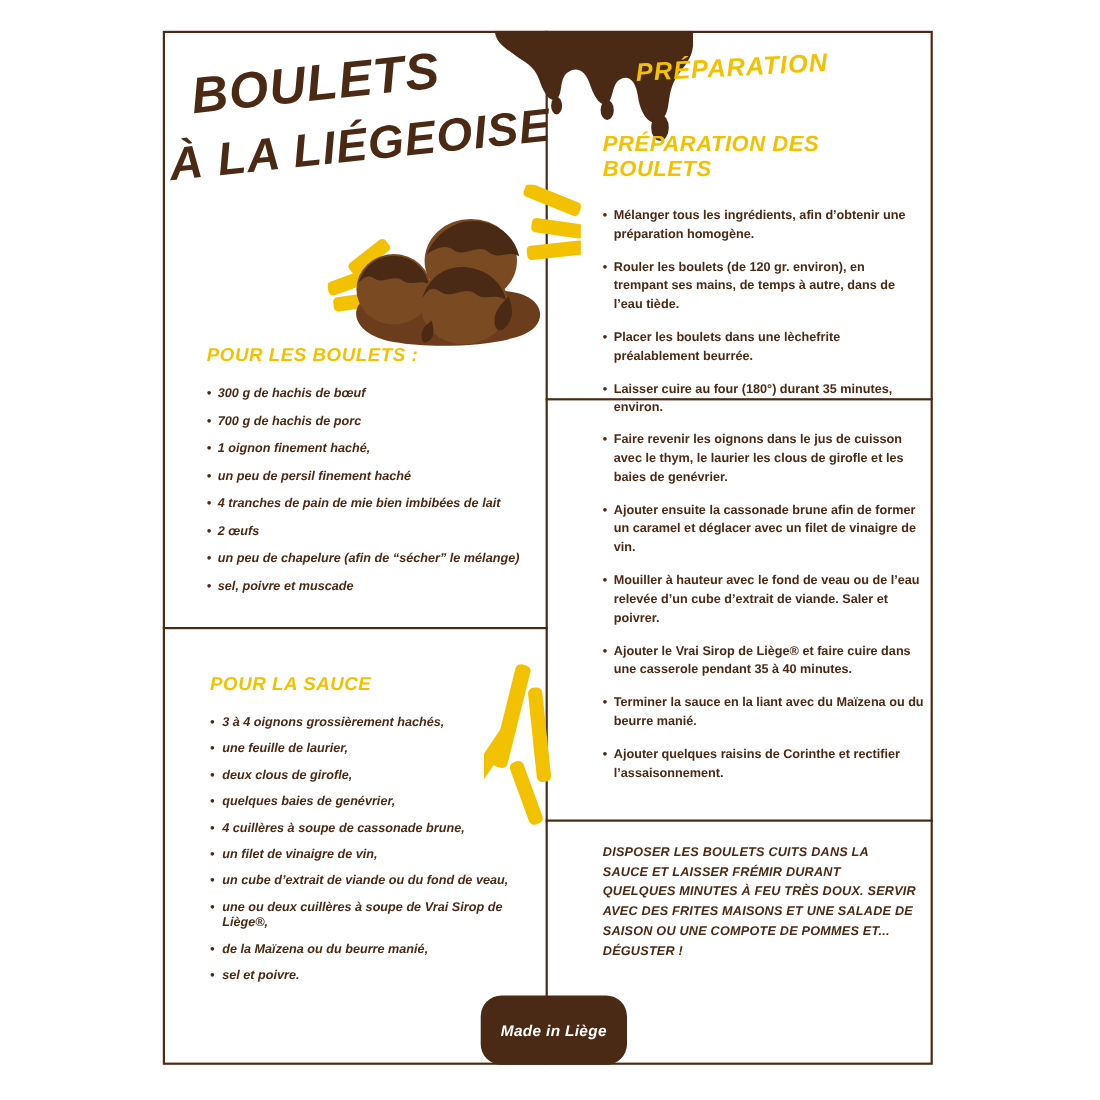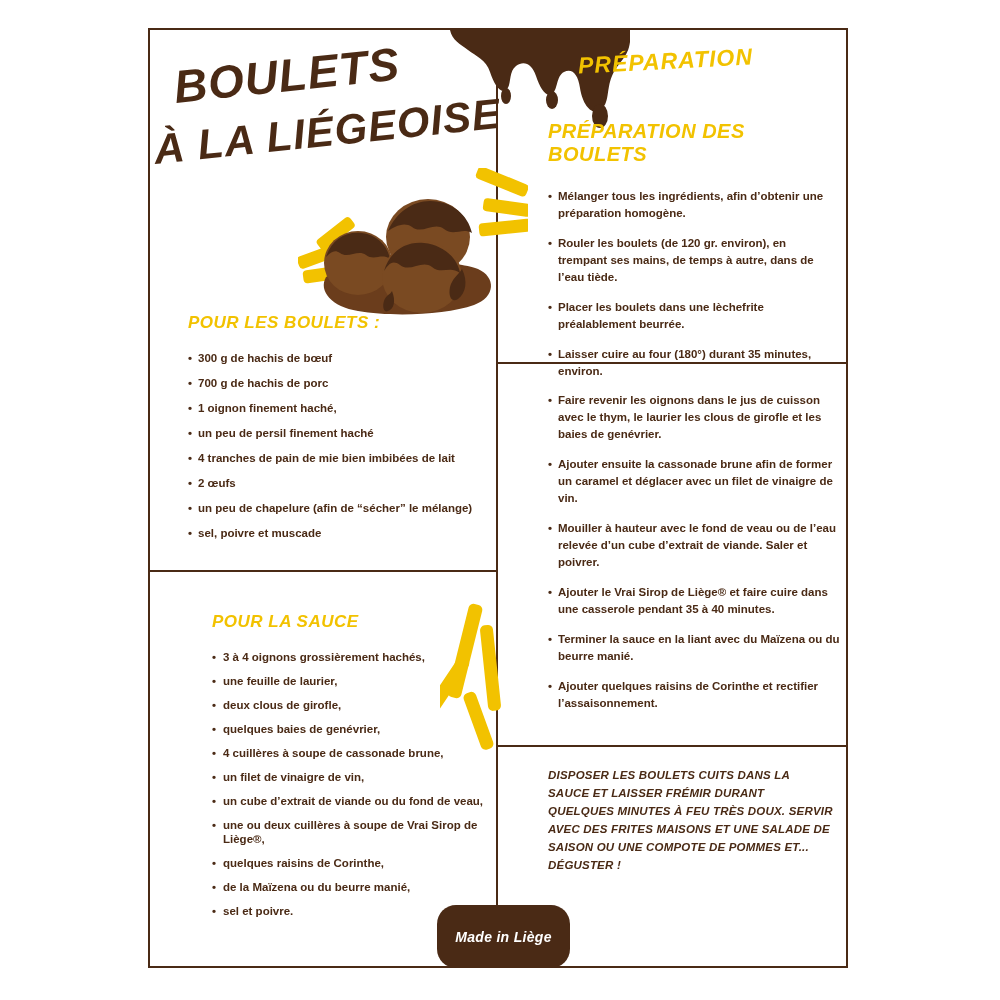--- a/index.html
+++ b/index.html
@@ -127,39 +127,40 @@
   .sec-boulets {
     position: absolute;
     left: 188px;
     top: 313px;
     width: 300px;
   }
   .sec-boulets h2 { font-size: 17px; margin: 0 0 18px 0; }
 
   .sec-sauce {
     position: absolute;
-    left: 212px;
+    left: 191px;
     top: 612px;
     width: 290px;
   }
   .sec-sauce h2 { font-size: 17px; margin: 0 0 18px 0; }
 
   ul.items {
     list-style: none;
     margin: 0;
     padding: 0;
     color: #4a2a15;
     font-size: 11.5px;
     font-weight: bold;
   }
   ul.items li {
     margin: 0 0 11px 0;
     line-height: 14px;
     position: relative;
     padding-left: 10px;
+    font-style: italic;
   }
   ul.items li:before {
     content: "\2022";
     position: absolute;
     left: 0;
     top: 0;
   }
   .sec-sauce ul.items li { margin-bottom: 10px; padding-left: 11px; }
 
   
@@ -343,21 +344,20 @@
     <h2 class="heading-yellow">POUR LA SAUCE</h2>
     <ul class="items">
       <li>3 à 4 oignons grossièrement hachés,</li>
       <li>une feuille de laurier,</li>
       <li>deux clous de girofle,</li>
       <li>quelques baies de genévrier,</li>
       <li>4 cuillères à soupe de cassonade brune,</li>
       <li>un filet de vinaigre de vin,</li>
       <li>un cube d’extrait de viande ou du fond de veau,</li>
       <li>une ou deux cuillères à soupe de Vrai Sirop de Liège®,</li>
-      <li>quelques raisins de Corinthe,</li>
       <li>de la Maïzena ou du beurre manié,</li>
       <li>sel et poivre.</li>
     </ul>
   </div>
 
   <div class="fries-mid">
     <svg width="130" height="160" viewBox="0 0 130 160">
       <g fill="#f2c200">
         <rect x="18" y="8" width="14" height="96" rx="5" transform="rotate(14 25 56)"></rect>
         <rect x="44" y="30" width="13" height="86" rx="5" transform="rotate(-6 50 73)"></rect>

